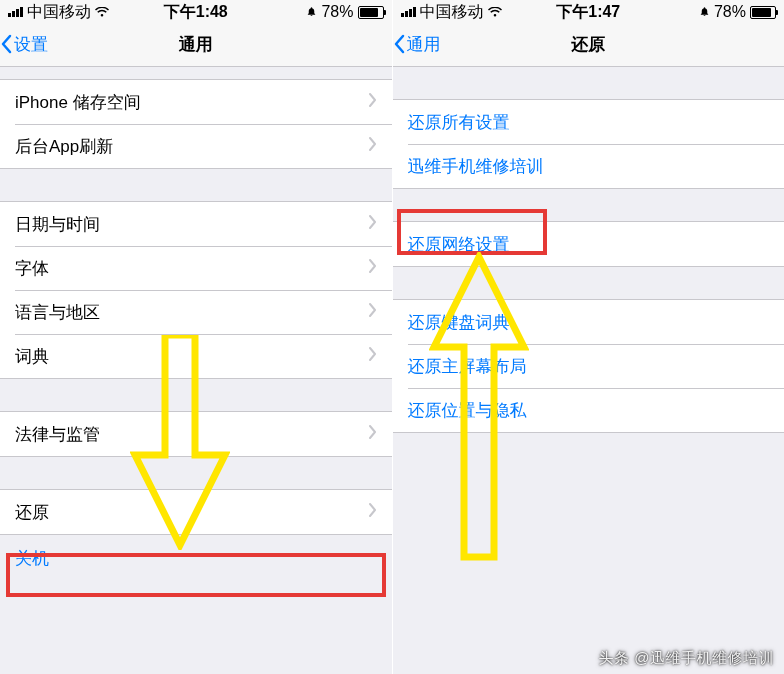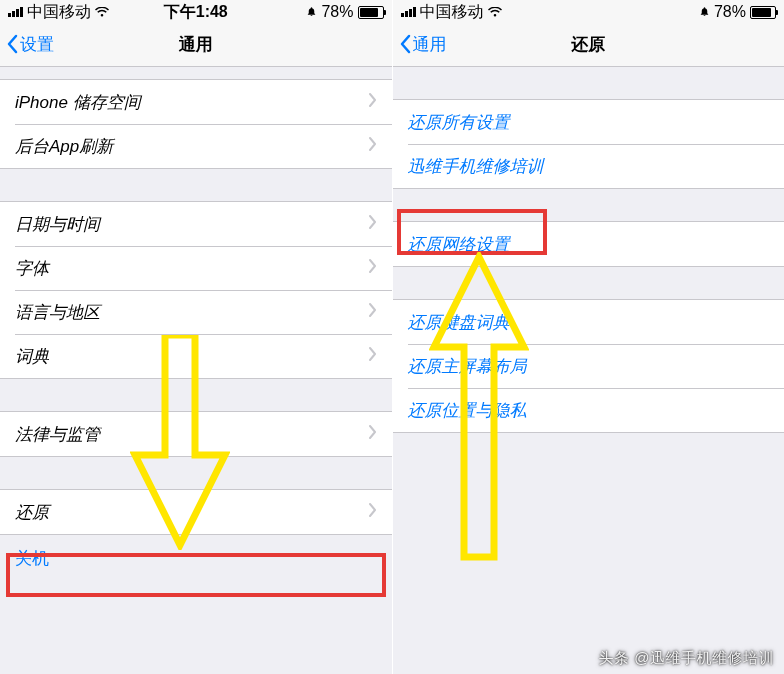--- a/index.html
+++ b/index.html
@@ -83,21 +83,21 @@
     border-bottom: 1px solid #c8c7cc;
     position: relative;
     display: flex;
     align-items: center;
   }
   .back-btn {
     display: flex;
     align-items: center;
     color: #007aff;
     font-size: 17px;
-    padding-left: 6px;
+    padding-left: 0;
     gap: 2px;
   }
   .back-chevron svg { display:block; }
   .nav-title {
     position: absolute;
     left: 0; right: 0;
     text-align: center;
     font-size: 17px;
     font-weight: 600;
     color: #000;
@@ -113,21 +113,20 @@
   .group.first-short { margin-top: 12px; }
   .row {
     min-height: 44px;
     display: flex;
     align-items: center;
     padding: 0 15px;
     background: #fff;
     position: relative;
     font-size: 17px;
     color: #000;
-    font-style: italic;
   }
   .row + .row::before {
     content: "";
     position: absolute;
     left: 15px;
     right: 0;
     top: 0;
     height: 1px;
     background: #c8c7cc;
   }
@@ -310,20 +309,21 @@
             <span></span>
             <span></span>
           </span>
         <span>中国移动</span>
         <span class="wifi-icon">
           <svg width="14" height="10" viewBox="0 0 14 10">
               <path fill="#000" d="M7 9.5a1.3 1.3 0 100-2.6 1.3 1.3 0 000 2.6zM3.3 5.8a5.2 5.2 0 017.4 0l1.1-1.1a6.8 6.8 0 00-9.6 0l1.1 1.1zM1 3.5a8.5 8.5 0 0112 0L14 2.4A10 10 0 000 2.4L1 3.5z"></path>
             </svg>
         </span>
       </div>
+      <div class="sb-center">下午1:47</div>
       <div class="sb-right">
         <span>
           <svg width="11" height="11" viewBox="0 0 24 24">
               <path fill="#000" d="M12 22a2 2 0 002-2h-4a2 2 0 002 2zm6-6V11c0-3.07-1.63-5.64-4.5-6.32V4a1.5 1.5 0 00-3 0v.68C7.63 5.36 6 7.92 6 11v5l-2 2v1h16v-1l-2-2z"></path>
             </svg>
         </span>
         <span>78%</span>
         <span class="battery">
             <span class="battery-fill" style="width:78%"></span>
           </span>

